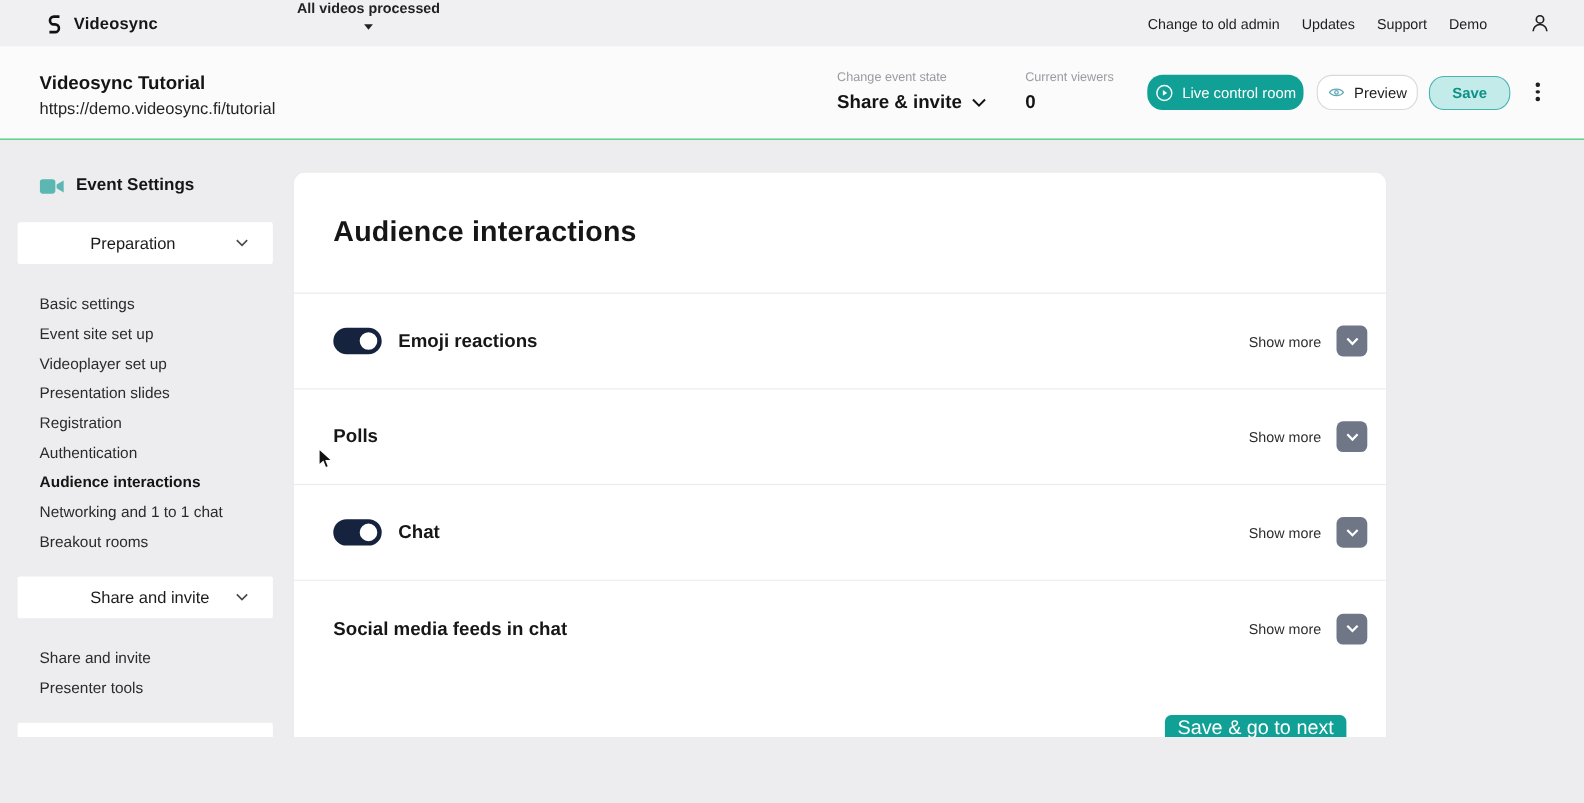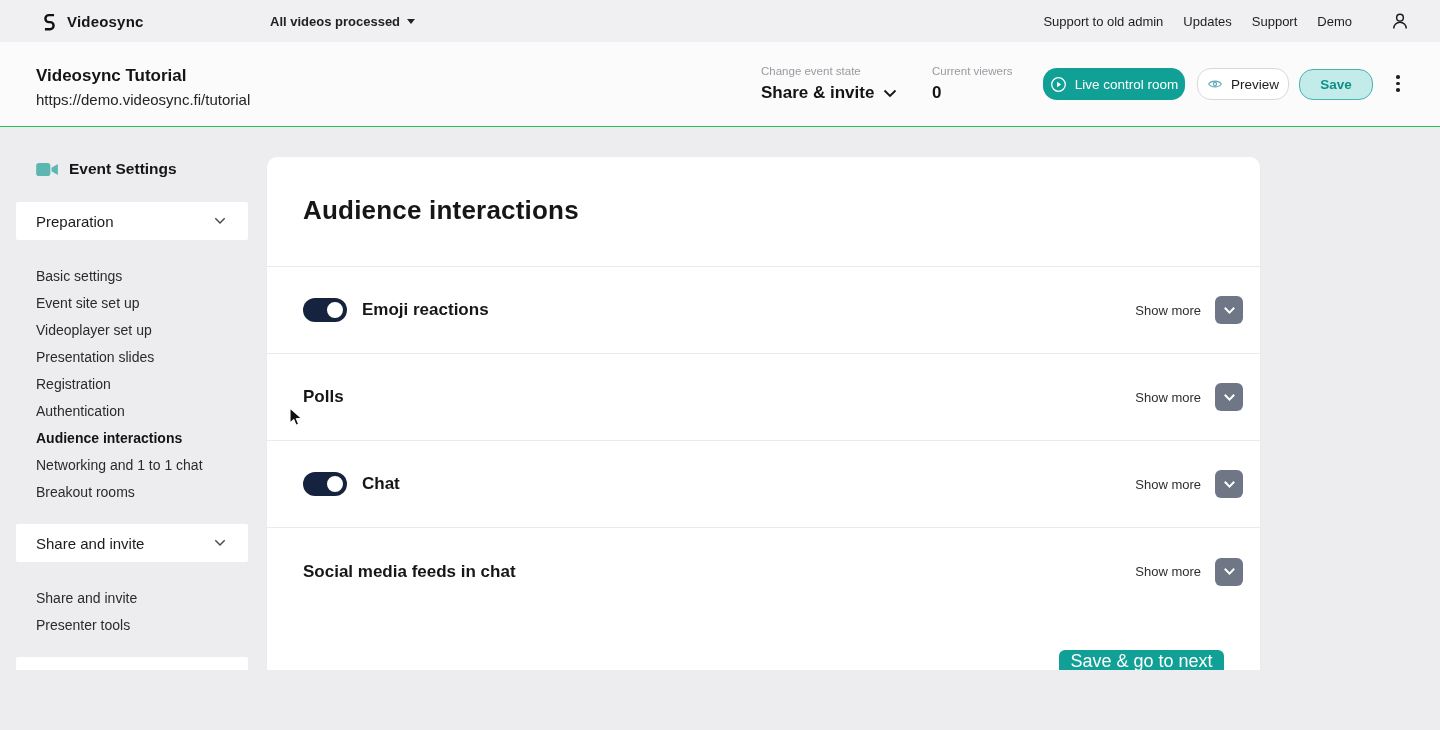--- a/index.html
+++ b/index.html
@@ -6,21 +6,21 @@
   html,body { width:1440px; height:730px; }
   body { font-family:"Liberation Sans", sans-serif; color:#1d1d1f; background:#ededef; }
   .screen { position:relative; width:1440px; height:670px; overflow:hidden; background:#ededef; }
 
   
   .topnav { position:absolute; left:0; top:0; width:1440px; height:42px;
             background:#f0eff1; display:flex; align-items:center; }
   .brand { position:absolute; left:40px; top:0; height:42px; display:flex; align-items:center; gap:8px; cursor:pointer; }
   .brand-name { font-size:15px; font-weight:700; letter-spacing:.2px; color:#161616; }
   .videos-status { position:absolute; left:270px; top:0; height:42px; display:flex; align-items:center; gap:7px;
-                   font-size:13px; font-weight:600; color:#222; cursor:pointer; }
+                   font-size:13px; font-weight:600; color:#222; cursor:pointer;flex-direction:column; }
   .caret-down { width:0; height:0; border-left:4.5px solid transparent; border-right:4.5px solid transparent; border-top:5px solid #222; }
   .topnav-links { position:absolute; right:88px; top:0; height:42px; display:flex; align-items:center; gap:20px; }
   .topnav-link { font-size:13px; color:#1d1d1f; cursor:pointer; white-space:nowrap; }
   .account { position:absolute; left:1390px; top:11px; cursor:pointer; }
 
   
   .event-header { position:absolute; left:0; top:42px; width:1440px; height:85px;
                   background:#fbfbfc; border-bottom:1px solid #22c55e; }
   .eh-titleblock { position:absolute; left:36px; top:24px; }
   .eh-title { font-size:17px; font-weight:700; color:#141414; }
@@ -40,21 +40,21 @@
               background:#c3ebe9; border:1px solid #47b4ae; color:#0d9186; font-weight:600; }
   .kebab { position:absolute; left:1390px; top:33px; width:16px; height:20px; display:flex;
            flex-direction:column; align-items:center; gap:3px; cursor:pointer; }
   .kebab span { width:3.5px; height:3.5px; border-radius:50%; background:#222; }
 
   
   .sb-header { position:absolute; left:36px; top:160px; display:flex; align-items:center; gap:10px; }
   .sb-header-label { font-size:15.5px; font-weight:700; color:#161616; }
   .sb-box { position:absolute; left:16px; width:232px; height:38px; background:#ffffff; border-radius:2px;
             display:flex; align-items:center; justify-content:space-between; padding:0 22px 0 20px; cursor:pointer; }
-  .sb-box-label { font-size:15px; color:#1b1b1b; }
+  .sb-box-label { font-size:15px; color:#1b1b1b;margin-left:46px; }
   .sb-list { position:absolute; left:36px; list-style:none; }
   .sb-list li { height:27px; display:flex; align-items:center; font-size:14px; color:#2b2b2b; cursor:pointer; white-space:nowrap; }
   .sb-list li.active { font-weight:700; color:#141414; }
 
   
   .card { position:absolute; left:267px; top:157px; width:993px; height:543px;
           background:#ffffff; border-radius:10px; box-shadow:0 1px 2px rgba(0,0,0,0.04); }
   .card-head { height:110px; padding:38px 37px 0 36px; border-bottom:1px solid #e9e9ec; }
   .card-title { font-size:26px; font-weight:700; color:#161616; letter-spacing:.2px; }
   .rows { }
@@ -88,21 +88,21 @@
             <path d="M14.8 3.3 H9.4 a3.7 3.7 0 0 0 0 7.4 h1.2 a3.7 3.7 0 0 1 0 7.4 H5.2" fill="none" stroke="#111" stroke-width="2.5"></path>
           </svg>
       </span>
       <span class="brand-name">Videosync</span>
     </div>
     <div class="videos-status">
       <span>All videos processed</span>
       <span class="caret-down"></span>
     </div>
     <div class="topnav-links">
-      <span class="topnav-link">Support to old admin</span>
+      <span class="topnav-link">Change to old admin</span>
       <span class="topnav-link">Updates</span>
       <span class="topnav-link">Support</span>
       <span class="topnav-link">Demo</span>
     </div>
     <div class="account">
       <span style="display:flex;">
         <svg width="20" height="20" viewBox="0 0 24 24" fill="none" stroke="#1d1d1f" stroke-width="1.8">
           <circle cx="12" cy="8" r="4"></circle>
             <path d="M4.5 21 a7.5 7.5 0 0 1 15 0"></path>
         </svg>

